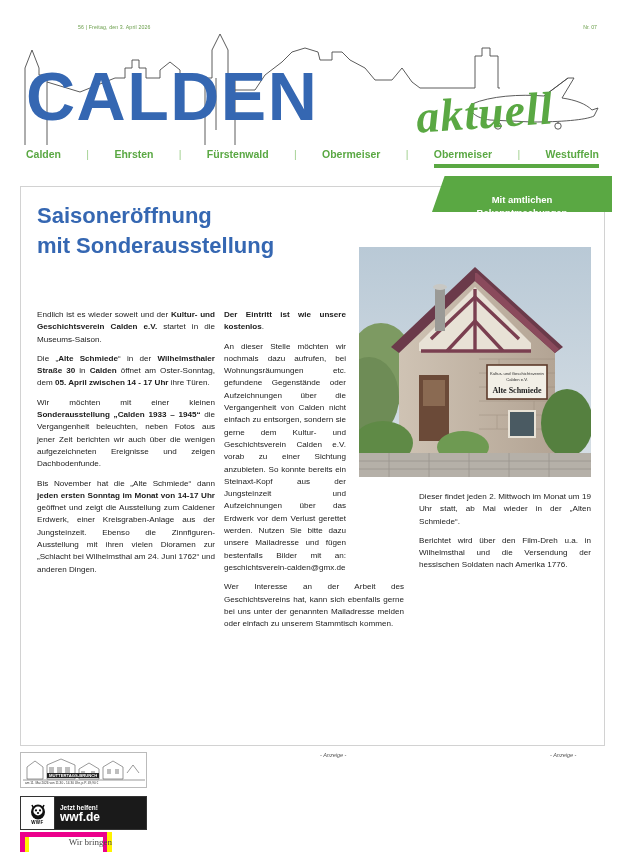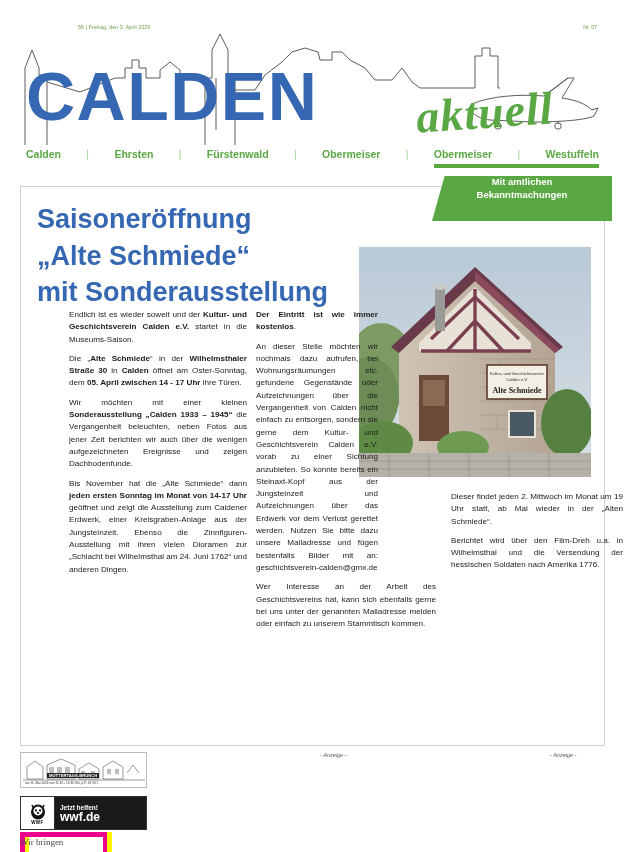--- a/index.html
+++ b/index.html
@@ -40,49 +40,49 @@
   }
   .villages .sep { color: #9fcf8d; font-weight: normal; }
   .green-rule {
     position: absolute; top: 164px; left: 434px;
     width: 165px; height: 4px; background: #5aa843;
   }
 
   
   .flag {
     position: absolute; top: 176px; left: 432px;
-    width: 180px; height: 45px; background: #5aa843;
+    width: 180px; height: 36px; background: #5aa843;
     color: #fff; font-size: 9.5px; font-weight: bold;
     text-align: center; line-height: 1.35;
-    padding-top: 0;
+    padding-top: 18px;
     clip-path: polygon(7% 0, 100% 0, 100% 100%, 0 100%);
     z-index: 5;
   }
 
   
   .article {
     position: absolute; top: 186px; left: 20px;
     width: 585px; height: 560px;
     border: 1px solid #d2d2d2; background: #fff;
   }
   .headline {
     position: absolute; top: 14px; left: 16px;
     width: 330px;
-    font-size: 27px; font-weight: bold; color: #3567b2;
+    font-size: 22px; font-weight: bold; color: #3567b2;
     line-height: 1.36;
   }
   .photo {
     position: absolute; top: 60px; left: 338px;
     width: 232px; height: 230px;
     overflow: hidden; background: #b9c9d4;
   }
   .photo svg { display: block; }
 
   
-  .col { position: absolute; font-size: 8.1px; line-height: 1.52; color: #1b1b1b; text-align: justify; margin-left: 32px; }
+  .col { position: absolute; font-size: 8.1px; line-height: 1.52; color: #1b1b1b; text-align: justify; }
   .col p { margin-bottom: 7px; }
   .col b { font-weight: bold; }
   .c1 { top: 122px; left: 16px; width: 178px; }
   .c2 { top: 122px; left: 203px; width: 180px; }
   .c3 { top: 304px; left: 398px; width: 172px; }
 
   
   .ads-row { position: absolute; top: 752px; left: 20px; width: 585px; height: 96px; }
   .anzeige-label {
     position: absolute; font-size: 5.5px; font-style: italic; color: #555;
@@ -96,21 +96,21 @@
   .ad1b { width: 127px; height: 34px; margin-top: 8px; border: 1px solid #333; background:#fff; display:flex; align-items:flex-start; }
   .wwf-box { width: 34px; height: 100%; display:flex; flex-direction:column; align-items:center; justify-content:center; border-right:1px solid #333; }
   .wwf-label { font-size: 4.5px; font-weight: bold; letter-spacing:.5px; }
   .wwf-right { flex:1; background:#1a1a1a; color:#fff; height:100%; display:flex; flex-direction:column; justify-content:center; padding-left:5px; }
   .wwf-r1 { font-size: 6.5px; font-weight: bold; }
   .wwf-r2 { font-size: 12px; font-weight: bold; line-height:1; }
 
   
   .ad2 { left: 136px; top: 8px; width: 92px; height: 80px; background:#fff; border:none; }
   .farbe-inner { position:relative; width:100%; height:100%; background:#fff; }
-  .farbe-txt1 { position:absolute; top:5px; left:0; width:100%; text-align:left; font-size:9px; color:#4a4a4a; font-family:"Liberation Serif",serif; }
+  .farbe-txt1 { position:absolute; top:5px; left:0; width:100%; text-align:right; font-size:9px; color:#4a4a4a; font-family:"Liberation Serif",serif; }
 </style>
 </head>
 <body>
 
 <div class="masthead">
 
   <div class="skyline">
     <svg width="585" height="128" viewBox="0 0 585 128">
       <g fill="none" stroke="#4a4a4a" stroke-width="0.9">
         <path d="M5,125 L5,48 L12,30 L19,48 L19,55 L27,55 L27,62 L27,125"></path>
@@ -161,21 +161,20 @@
 
 <div class="flag">
   <div>Mit amtlichen</div>
   <div>Bekanntmachungen</div>
 </div>
 
 <div class="article">
 
   <div class="headline">
     <div>Saisoneröffnung</div>
-    <div>„Alte Schmiede“</div>
     <div>mit Sonderausstellung</div>
   </div>
 
   <div class="photo">
     <svg width="232" height="230" viewBox="0 0 232 230">
       <defs>
         <linearGradient id="sky" x1="0" y1="0" x2="0" y2="1">
           <stop offset="0%" stop-color="#b9c9d6"></stop>
           <stop offset="100%" stop-color="#d8e0e6"></stop>
         </linearGradient>
@@ -235,21 +234,21 @@
     </svg>
   </div>
 
   <div class="col c1">
       <p><span>Endlich ist es wieder soweit und der </span><b>Kultur- und Geschichtsverein Calden e.V.</b><span> startet in die Museums-Saison.</span></p>
       <p><span>Die „</span><b>Alte Schmiede</b><span>“ in der </span><b>Wilhelmsthaler Straße 30</b><span> in </span><b>Calden</b><span> öffnet am Oster-Sonntag, dem </span><b>05. April zwischen 14 - 17 Uhr</b><span> ihre Türen.</span></p>
       <p><span>Wir möchten mit einer kleinen </span><b>Sonderausstellung „Calden 1933 – 1945“</b><span> die Vergangenheit beleuchten, neben Fotos aus jener Zeit berichten wir auch über die wenigen aufgezeichneten Ereignisse und zeigen Dachbodenfunde.</span></p>
       <p><span>Bis November hat die „Alte Schmiede“ dann </span><b>jeden ersten Sonntag im Monat von 14-17 Uhr</b><span> geöffnet und zeigt die Ausstellung zum Caldener Erdwerk, einer Kreisgraben-Anlage aus der Jungsteinzeit. Ebenso die Zinnfiguren-Ausstellung mit ihren vielen Dioramen zur „Schlacht bei Wilhelmsthal am 24. Juni 1762“ und anderen Dingen.</span></p>
     </div>
   <div class="col c2">
-      <p style="width: 122px;"><b>Der Eintritt ist wie immer kostenlos</b><span>.</span></p>
+      <p style="width: 122px;"><b>Der Eintritt ist wie unsere kostenlos</b><span>.</span></p>
       <p style="width: 122px;"><span>An dieser Stelle möchten wir nochmals dazu aufrufen, bei Wohnungsräumungen etc. gefundene Gegenstände oder Aufzeichnungen über die Vergangenheit von Calden nicht einfach zu entsorgen, sondern sie gerne dem Kultur- und Geschichtsverein Calden e.V. vorab zu einer Sichtung anzubieten. So konnte bereits ein Steinaxt-Kopf aus der Jungsteinzeit und Aufzeichnungen über das Erdwerk vor dem Verlust gerettet werden. Nutzen Sie bitte dazu unsere Mailadresse und fügen bestenfalls Bilder mit an: geschichtsverein-calden@gmx.de</span></p>
       <p><span>Wer Interesse an der Arbeit des Geschichtsvereins hat, kann sich ebenfalls gerne bei uns unter der genannten Mailadresse melden oder einfach zu unserem Stammtisch kommen.</span></p>
     </div>
   <div class="col c3">
       <p><span>Dieser findet jeden 2. Mittwoch im Monat um 19 Uhr statt, ab Mai wieder in der „Alten Schmiede“.</span></p>
       <p><span>Berichtet wird über den Film-Dreh u.a. in Wilhelmsthal und die Versendung der hessischen Soldaten nach Amerika 1776.</span></p>
     </div>
 </div>
 
 <div class="ads-row">

